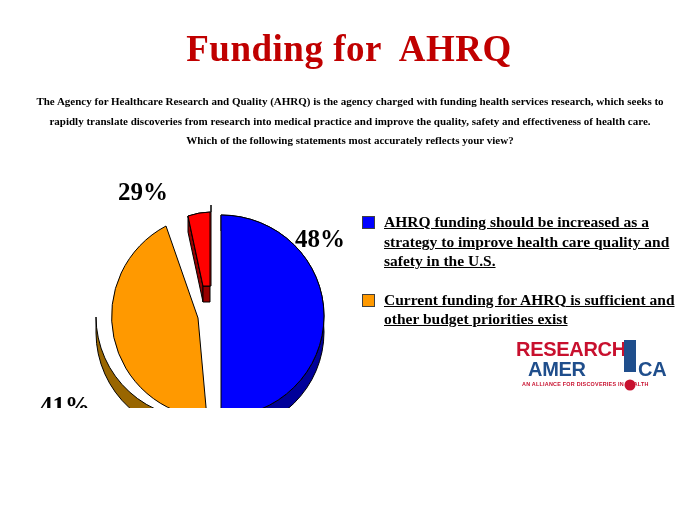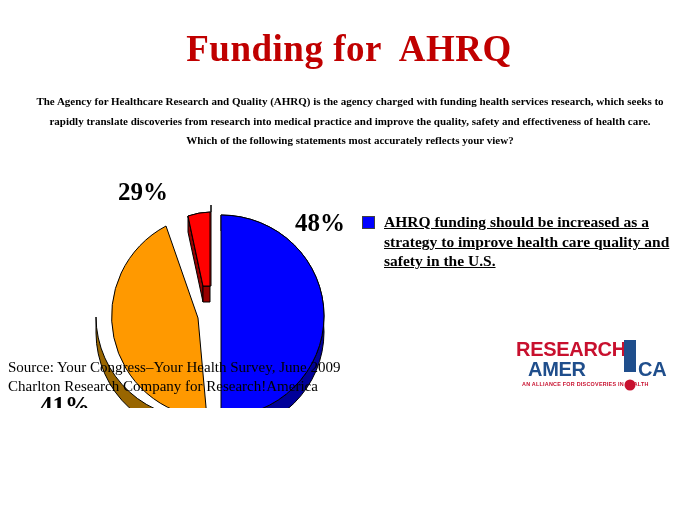--- a/index.html
+++ b/index.html
@@ -62,21 +62,21 @@
 
   .pct-label {
     position: absolute;
     color: #000000;
     font-family: "Liberation Serif", "DejaVu Serif", serif;
     font-weight: bold;
     font-size: 25px;
     line-height: 26px;
     white-space: nowrap;
   }
-  #pct-blue  { left: 247px; top: 25px; text-align: right; }
+  #pct-blue  { left: 247px; top: 41px; text-align: right; }
   #pct-orange{ left: -8px;  top: 208px; }
   #pct-red   { left: 70px;  top: -6px; }
 
   
   #legend {
     position: absolute;
     left: 362px;
     top: 212px;
     width: 330px;
     text-decoration: underline;
@@ -181,28 +181,28 @@
     <div class="pct-label" id="pct-orange">41%</div>
   </div>
 
   <div id="legend">
 
     <div class="legend-row">
       <span class="legend-swatch" style="background:#0000FF;"></span>
       <span class="legend-text">AHRQ funding should be increased as a strategy to improve health care quality and safety in the U.S.</span>
     </div>
 
+    <div class="legend-row">
+      <span class="legend-swatch" style="background:#FF9900;"></span>
+      <span class="legend-text">Current funding for AHRQ is sufficient and other budget priorities exist</span>
+    </div>
 
 
   </div>
 
-  <div id="source">
-    <div>Source: Your Congress–Your Health Survey, June 2009</div>
-    <div>Charlton Research Company for Research!America</div>
-  </div>
 
   <svg id="logo" viewBox="0 0 186 62">
     <text x="18" y="22" font-family="Liberation Sans, DejaVu Sans, sans-serif" font-size="20" font-weight="bold" fill="#C8102E" letter-spacing="-0.3">RESEARCH</text>
     <text x="30" y="42" font-family="Liberation Sans, DejaVu Sans, sans-serif" font-size="20" font-weight="bold" fill="#1F4E8C" letter-spacing="-0.3">AMER</text>
 
     <rect x="126" y="6" width="12" height="32" fill="#1F4E8C"></rect>
     <circle cx="132" cy="51" r="5.5" fill="#C8102E"></circle>
     <text x="140" y="42" font-family="Liberation Sans, DejaVu Sans, sans-serif" font-size="20" font-weight="bold" fill="#1F4E8C" letter-spacing="-0.3">CA</text>
     <text x="24" y="52" font-family="Liberation Sans, DejaVu Sans, sans-serif" font-size="5.4" font-weight="bold" fill="#C8102E" letter-spacing="0.25">AN ALLIANCE FOR DISCOVERIES IN HEALTH</text>
   </svg>

